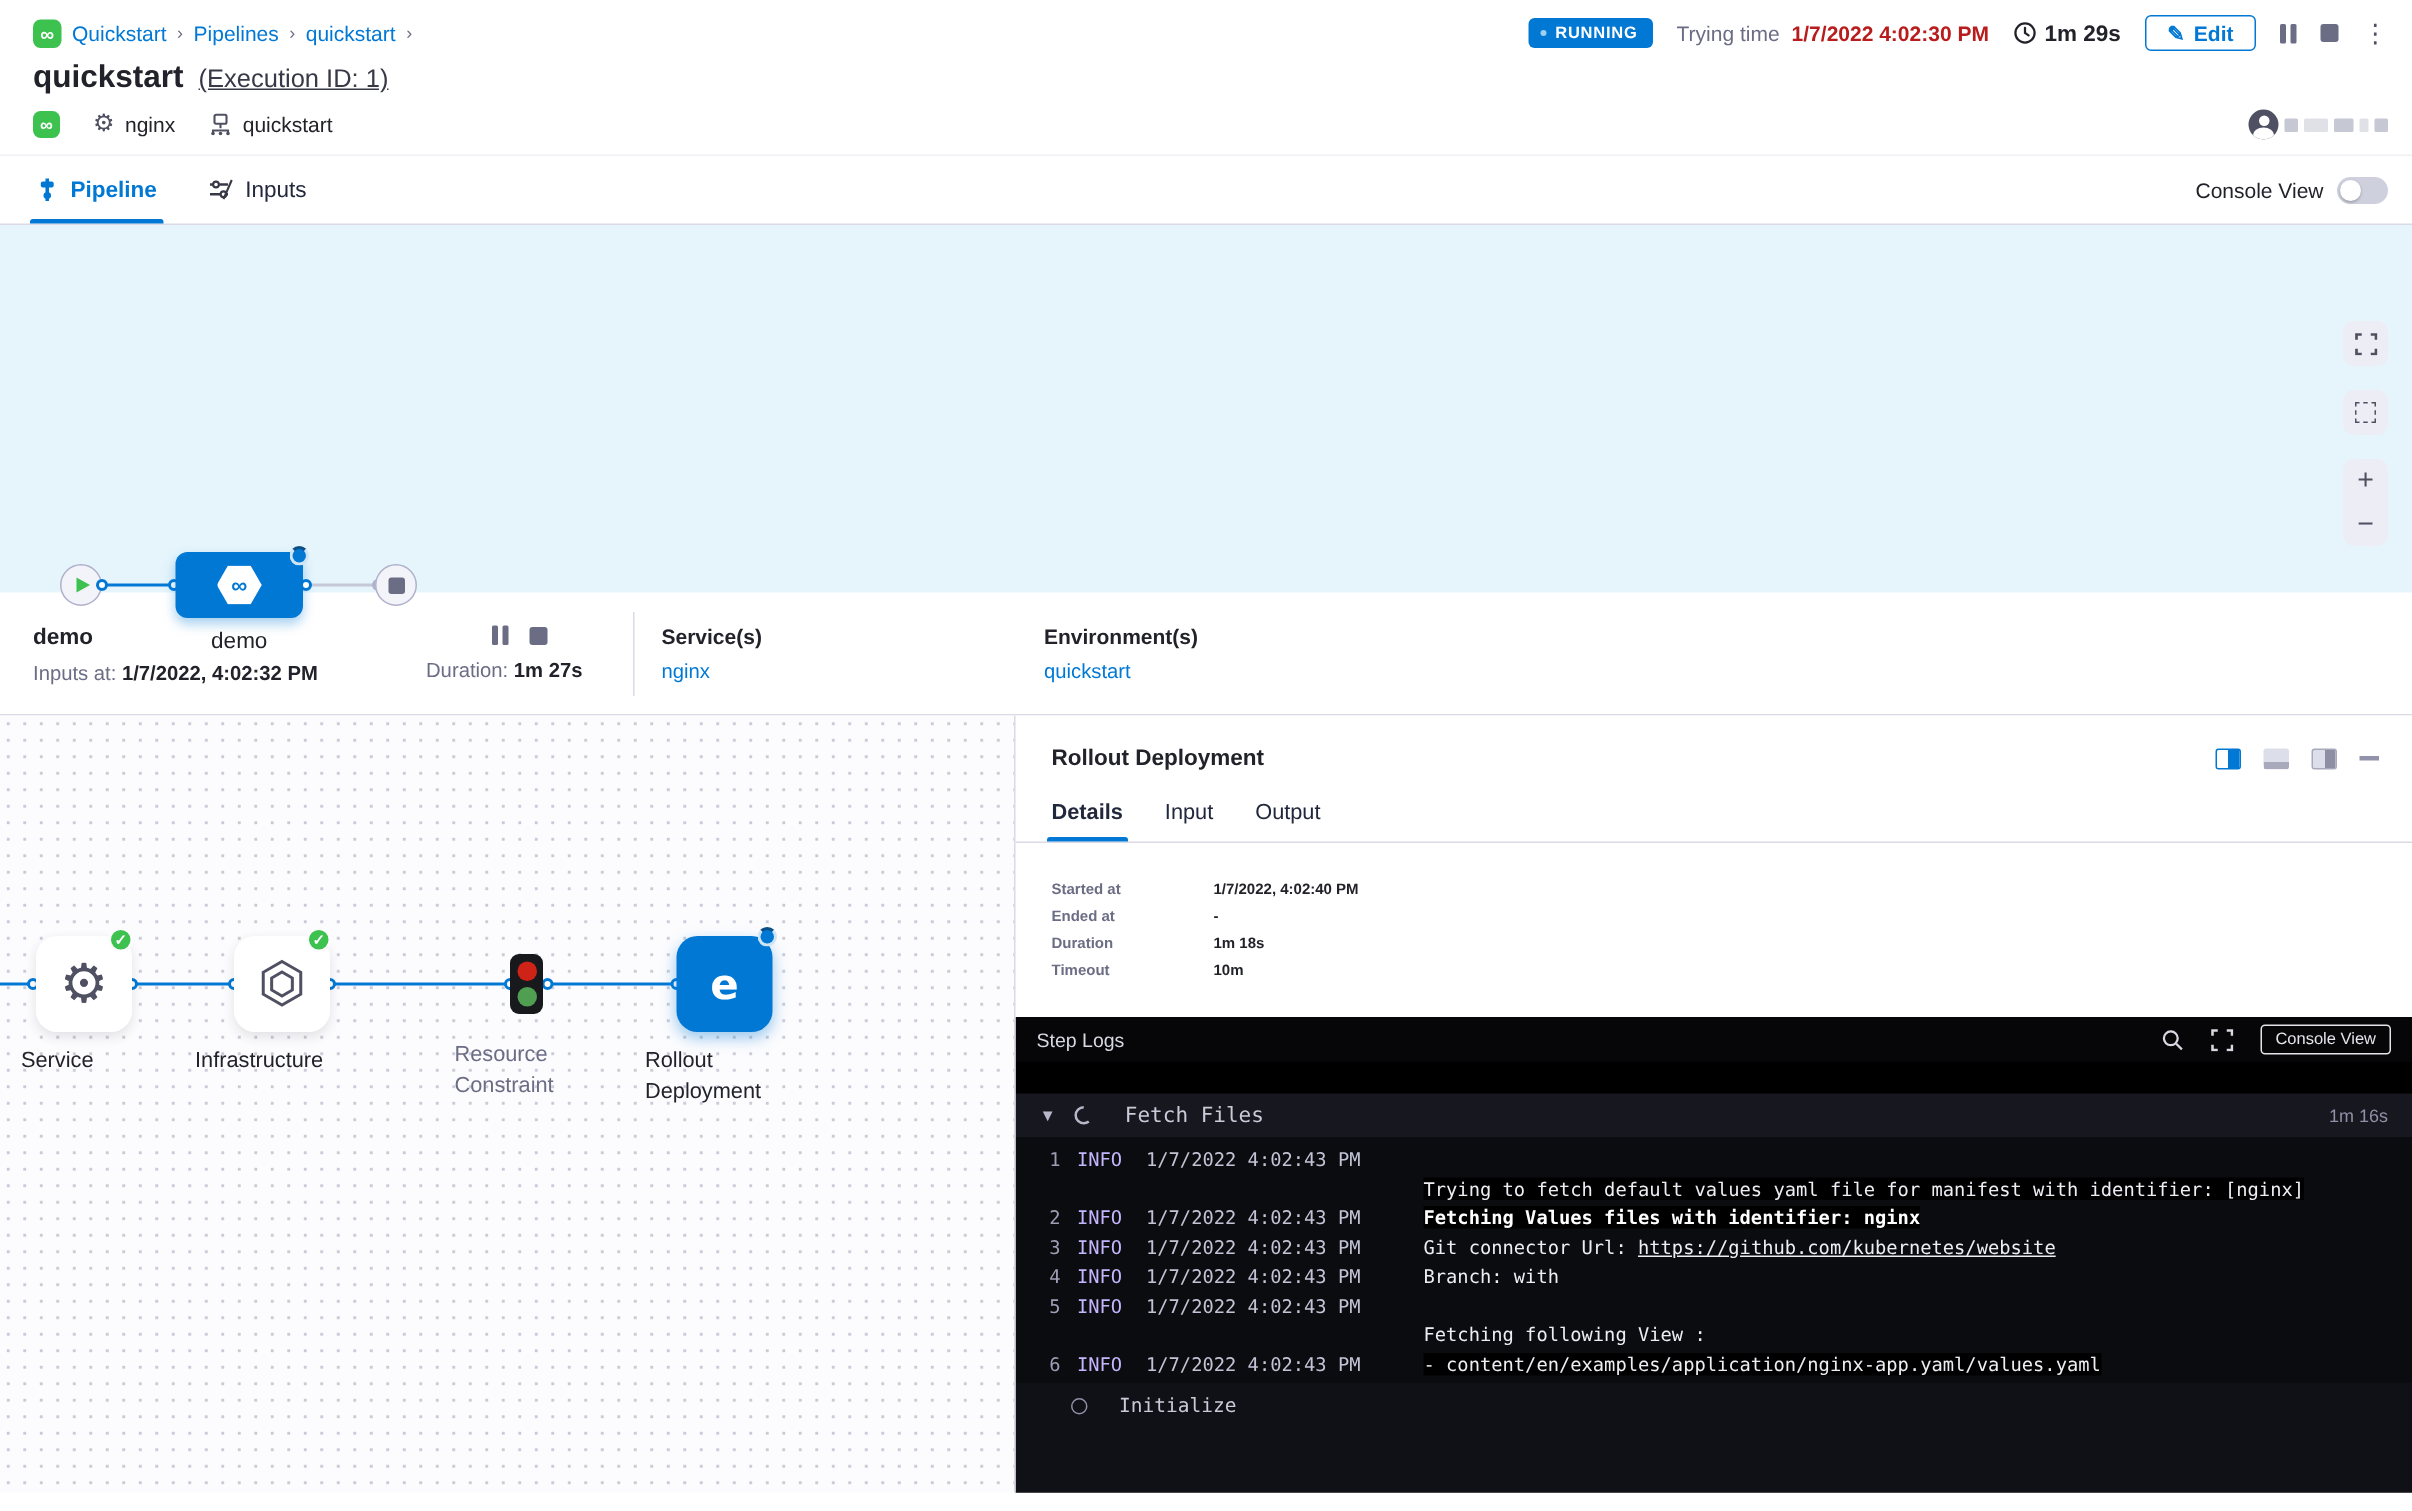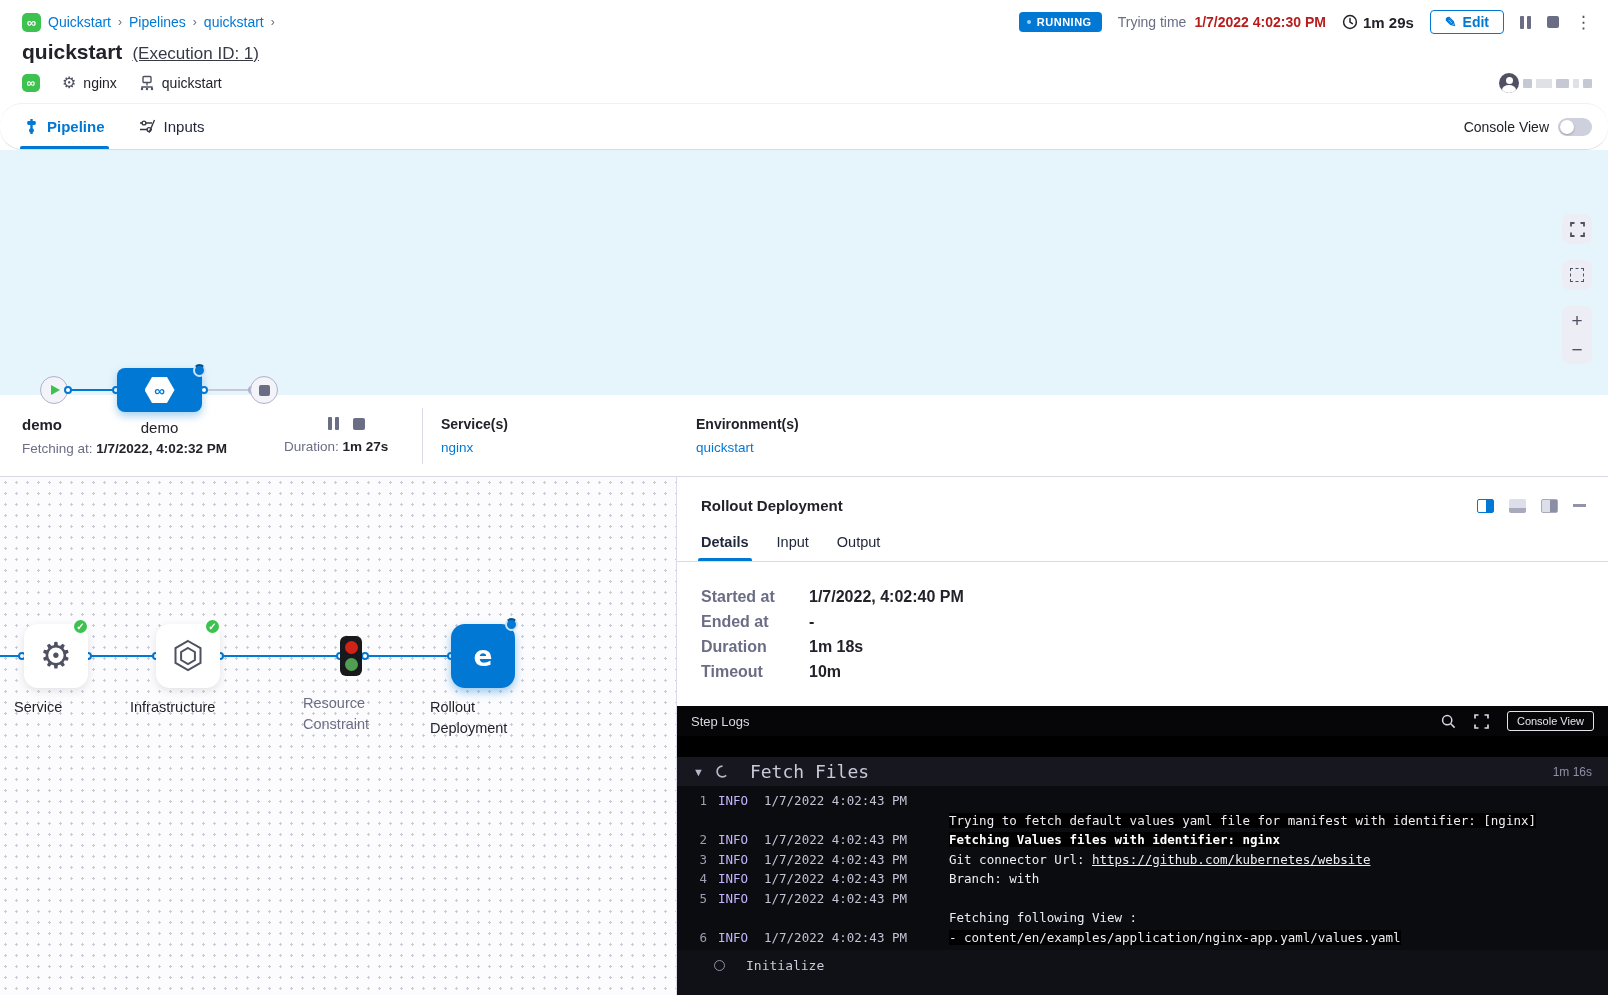--- a/index.html
+++ b/index.html
@@ -35,21 +35,21 @@
   .tag { display:flex; align-items:center; gap:7px; font-size:14px; color:#22222a; }
   .cd-badge { width:18px; height:18px; border-radius:5px; background:#3dc14f; color:#fff; display:flex; align-items:center; justify-content:center; font-size:12px; font-weight:bold; }
   .tag-icon { color:#4f5162; font-size:16px; line-height:16px; }
   .avatar-group { display:flex; align-items:center; gap:4px; }
   .avatar { width:20px; height:20px; border-radius:50%; background:#4f5162; position:relative; overflow:hidden; }
   .avatar:before { content:""; position:absolute; top:4px; left:6.5px; width:7px; height:7px; border-radius:50%; background:#fff; }
   .avatar:after { content:""; position:absolute; top:12px; left:3px; width:14px; height:10px; border-radius:50%; background:#fff; }
   .redact { height:9px; border-radius:1px; background:#c6c8d4; display:inline-block; }
 
   
-  .tabbar { height:47px; border-top:1px solid #efeff4; border-bottom:1px solid #d9dae5; display:flex; align-items:stretch; justify-content:space-between; padding:0 16px 0 24px;border-radius:22px; }
+  .tabbar { height:47px; border-top:1px solid #efeff4; border-bottom:1px solid #d9dae5; display:flex; align-items:stretch; justify-content:space-between; padding:0 16px 0 24px; }
   .tabs { display:flex; gap:34px; }
   .tab { display:flex; align-items:center; gap:8px; font-size:15px; color:#22283c; position:relative; cursor:pointer; }
   .tab.active { color:#0278d5; font-weight:bold; }
   .tab.active:after { content:""; position:absolute; left:-4px; right:-4px; bottom:0; height:3px; background:#0278d5; border-radius:2px 2px 0 0; }
   .console-view { display:flex; align-items:center; gap:9px; font-size:14px; color:#22222a; }
   .toggle { width:34px; height:18px; border-radius:9px; background:#ced0dd; position:relative; cursor:pointer; }
   .toggle:before { content:""; position:absolute; top:2px; left:2px; width:14px; height:14px; border-radius:50%; background:#fff; box-shadow:0 1px 2px rgba(0,0,0,.25); }
 
   
   .stage-canvas { position:relative; height:245px; background:#e6f5fc; }
@@ -106,34 +106,34 @@
   .layout-icons { display:flex; align-items:center; gap:15px; }
   .li-split { width:17px; height:14px; border:1.5px solid #0278d5; border-radius:2px; background:linear-gradient(to right, #fff 50%, #0278d5 50%); cursor:pointer; }
   .li-bottom { width:17px; height:14px; border-radius:2px; background:#dcdee9; border-bottom:5px solid #a8aabc; cursor:pointer; }
   .li-right { width:17px; height:14px; border-radius:2px; border:1px solid #a8aabc; background:linear-gradient(to right, #dcdee9 55%, #8c8ea4 55%); cursor:pointer; }
   .li-min { width:13px; height:2.5px; background:#9293ab; cursor:pointer; }
   .rp-tabs { display:flex; gap:28px; padding:14px 24px 0; border-bottom:1px solid #d9dae5; }
   .rp-tab { font-size:14.5px; color:#22283c; padding-bottom:11px; position:relative; cursor:pointer; }
   .rp-tab.active { font-weight:bold; }
   .rp-tab.active:after { content:""; position:absolute; left:-3px; right:-3px; bottom:0; height:3px; background:#0278d5; border-radius:2px 2px 0 0; }
   .rp-details { padding:26px 24px 18px; }
-  .detail-row { display:flex; font-size:16px; margin-bottom:7px; }
+  .detail-row { display:flex; font-size:10px; margin-bottom:7px; }
   .detail-label { width:108px; color:#6b6d85; font-weight:600; }
   .detail-value { color:#22222a; font-weight:bold; }
 
   
   .console { flex:1; display:flex; flex-direction:column; background:#000; min-height:0; }
   .console-head { height:30px; background:#060608; display:flex; align-items:center; justify-content:space-between; padding:0 14px 0 14px; }
   .console-head .ttl { color:#d8d8e2; font-size:13px; }
   .ch-right { display:flex; align-items:center; gap:18px; }
   .btn-consoleview { border:1px solid #e4e4ec; color:#e4e4ec; background:none; font-size:11px; padding:3px 9px; border-radius:3px; cursor:pointer; }
   .console-gap { height:21px; background:#000; }
   .section-row { height:29px; background:#17171f; display:flex; align-items:center; padding:0 16px; gap:12px; }
   .section-row .chev { color:#b6b7c9; font-size:11px; cursor:pointer; }
-  .section-title { color:#c9cad8; font-size:18px; margin-left:9px; }
+  .section-title { color:#c9cad8; font-size:14px; margin-left:9px; }
   .section-dur { margin-left:auto; color:#8f90a6; font-size:12px; }
   .log-body { background:#0b0c10; padding:5px 0 3px; }
   .log-row { display:flex; font-size:12.5px; line-height:19.5px; color:#ededf3; }
   .ln { width:30px; text-align:right; color:#9d9eb4; flex-shrink:0; }
   .lvl { width:46px; margin-left:11px; color:#c4b5fd; flex-shrink:0; }
   .lt { width:185px; color:#c2c3d4; flex-shrink:0; }
   .lmsg { flex:1; }
   .lmsg .hl { background:#000; }
   .lmsg .bold { font-weight:bold; color:#fff; }
   .llink { color:#ededf3; text-decoration:underline; cursor:pointer; }
@@ -283,21 +283,21 @@
     <div class="zoom-group">
       <button class="zbtn">+</button>
       <button class="zbtn">−</button>
     </div>
   </div>
 </div>
 
 <div class="summary">
   <div class="sum-col1">
     <div class="sum-name">demo</div>
-    <div class="sum-line"><span>Fetching at:</span> <b>1/7/2022, 4:02:32 PM</b></div>
+    <div class="sum-line"><span>Inputs at:</span> <b>1/7/2022, 4:02:32 PM</b></div>
   </div>
   <div class="sum-col2">
     <div class="sum-icons">
       <button class="icon-btn">
           <span class="pause-glyph">
             <i></i>
             <i></i>
           </span>
         </button>
       <button class="icon-btn">

